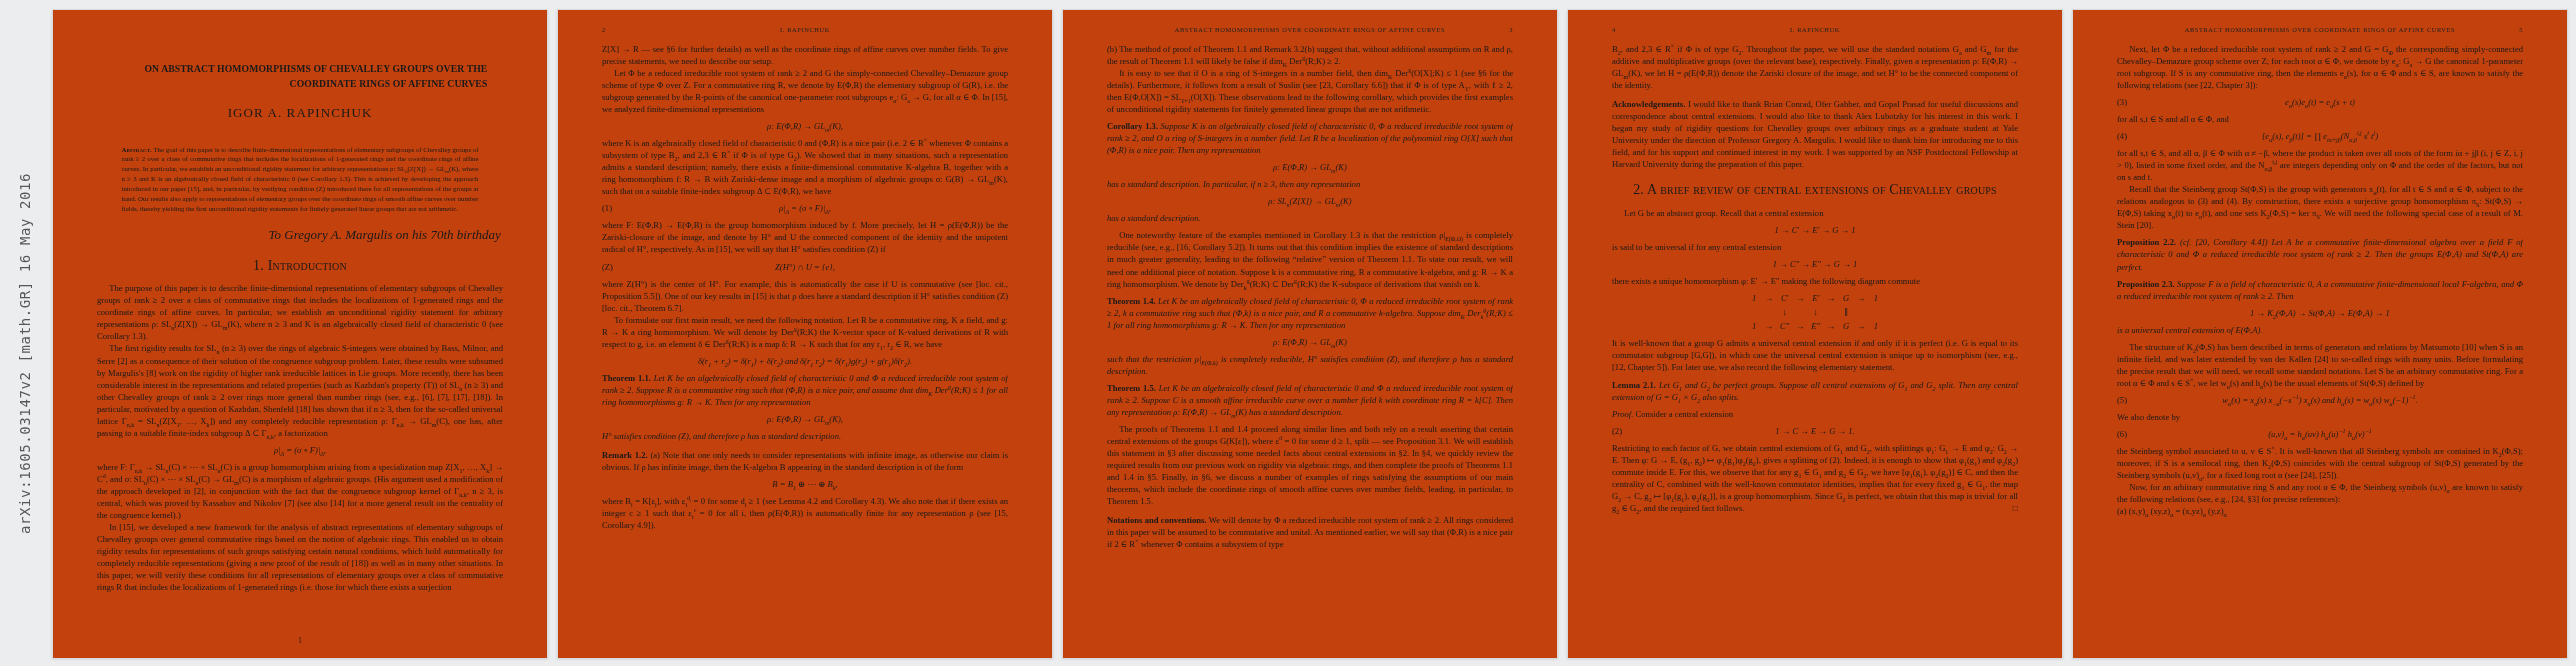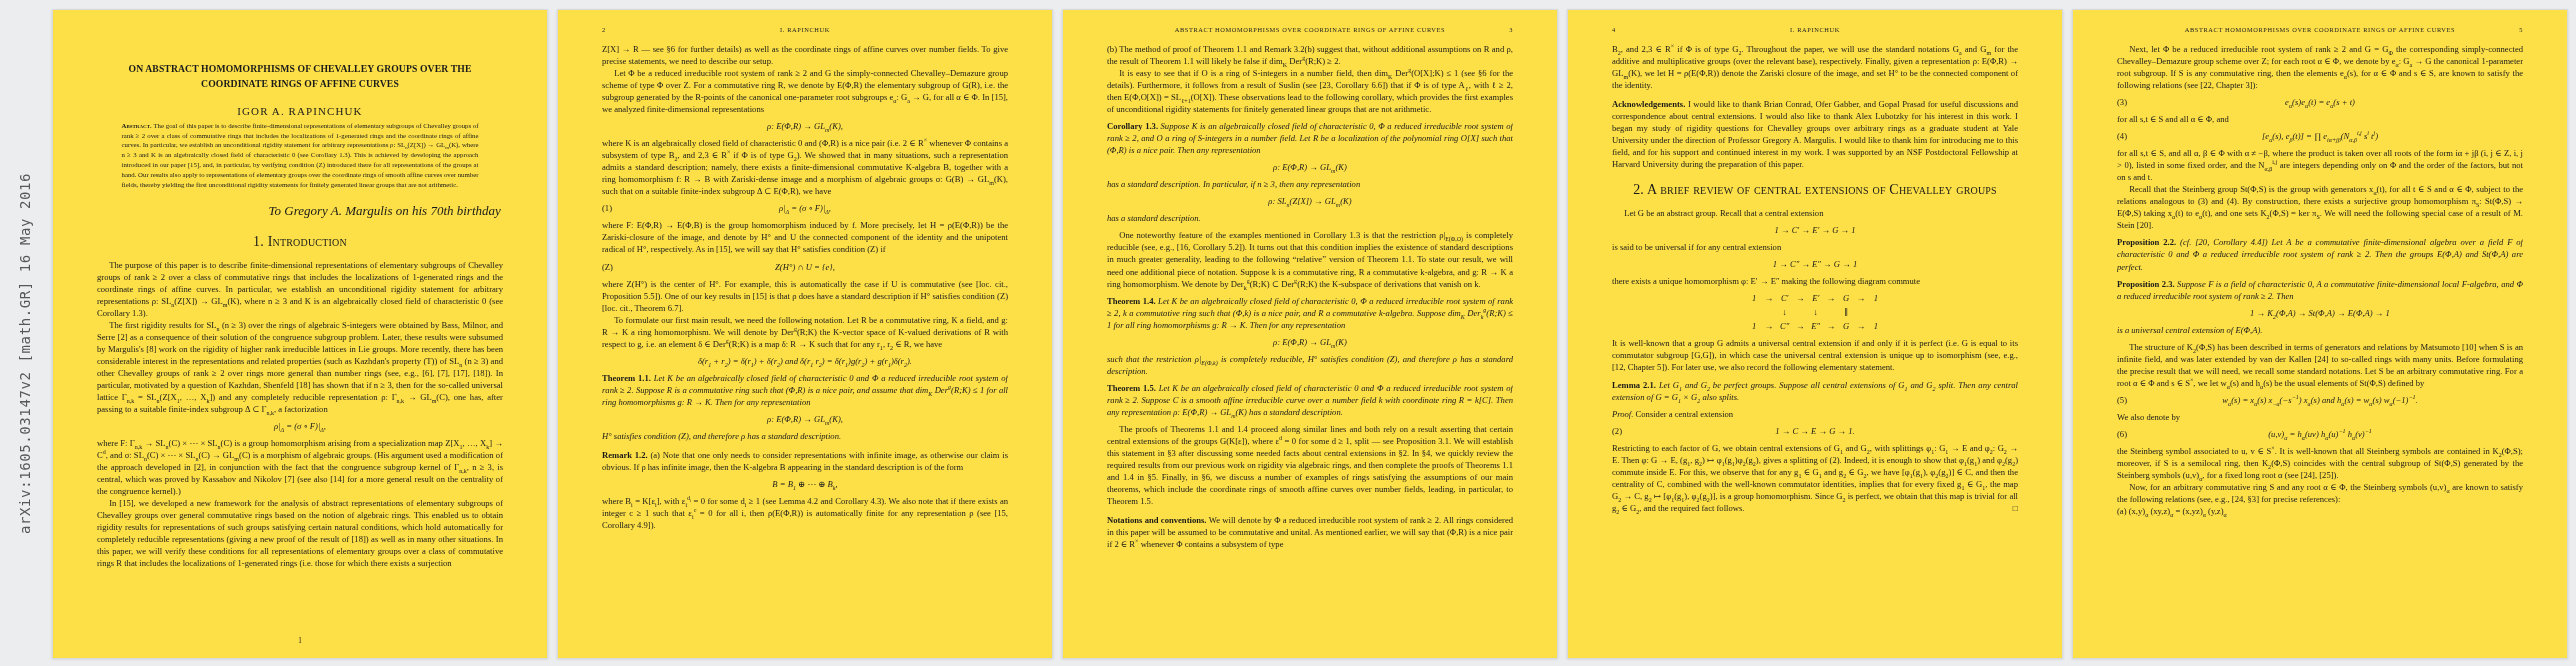--- a/index.html
+++ b/index.html
@@ -1,36 +1,36 @@
 <!DOCTYPE html>
 <html style="font-size:9px"><head>
 <meta charset="utf-8">
 <style>
   html,body{margin:0;padding:0;}
   body{width:2576px;height:667px;background:#ebedef;overflow:hidden;
        font-family:"Liberation Serif","DejaVu Serif","DejaVu Sans",serif;color:#1a1a1a;}
   .strip{position:relative;display:flex;gap:9px;padding:9px 10px 9px 52px;}
-  .page{position:relative;width:494px;height:648px;background:#fde047;flex:none;
+  .page{position:relative;width:494px;height:648px;background:#c2410c;flex:none;
         border:0.6px solid #d7d9db;box-shadow:0 0.6px 2.8px rgba(0,0,0,.13);overflow:hidden;}
   .arxiv-stamp{position:absolute;left:-152px;top:347px;width:356px;height:18px;
      transform:rotate(-90deg);transform-origin:50% 50%;
      font-family:"DejaVu Sans Mono","Liberation Mono",monospace;
      font-size:14px;color:#55575a;text-align:center;white-space:nowrap;letter-spacing:0.6px;}
   .page-header{position:absolute;top:15.6px;left:44px;right:44px;display:flex;
      font-size:6.4px;letter-spacing:0.6px;color:#222;}
   .ph-left{min-width:13.3px;text-align:left;}
   .ph-center{flex:1;text-align:center;}
   .ph-right{min-width:13.3px;text-align:right;}
   .page-footer{position:absolute;bottom:13.3px;left:0;right:0;text-align:center;font-size:7.2px;}
   .page-body{position:absolute;top:33px;left:44px;right:44px;bottom:22px;
      text-align:justify;font-size:8.6px;line-height:1.4;overflow:hidden;}
   .blk{margin:0;}
-  .b-title{font-weight:bold;text-align:center;font-size:9.7px;line-height:1.5;
+  .b-title{font-weight:bold;text-align:right;font-size:9.7px;line-height:1.5;
      margin:19px 15.6px 13.3px;letter-spacing:0.1px;}
-  .b-author{text-align:center;font-size:11px;letter-spacing:1.1px;margin-bottom:1px;}
+  .b-author{text-align:center;font-size:13px;letter-spacing:1.1px;margin-bottom:22px;}
   .b-abstract{font-size:6.8px;line-height:1.45;margin:0 24.5px 12.2px;text-align:justify;}
   .b-abstract .lead{font-variant:small-caps;font-weight:bold;}
   .b-dedication{text-align:right;font-style:italic;font-size:13px;margin:0 2.2px 12.2px;}
   .b-section{text-align:center;font-variant:small-caps;font-size:14px;
      margin:10px 0 6.7px;letter-spacing:0.2px;}
   .b-p{text-indent:12.2px;}
   .b-np{text-indent:0;}
   .b-thm{margin:5px 0;}
   .b-thm .lead{font-weight:bold;font-style:normal;}
   .b-thm .t{font-style:italic;}

